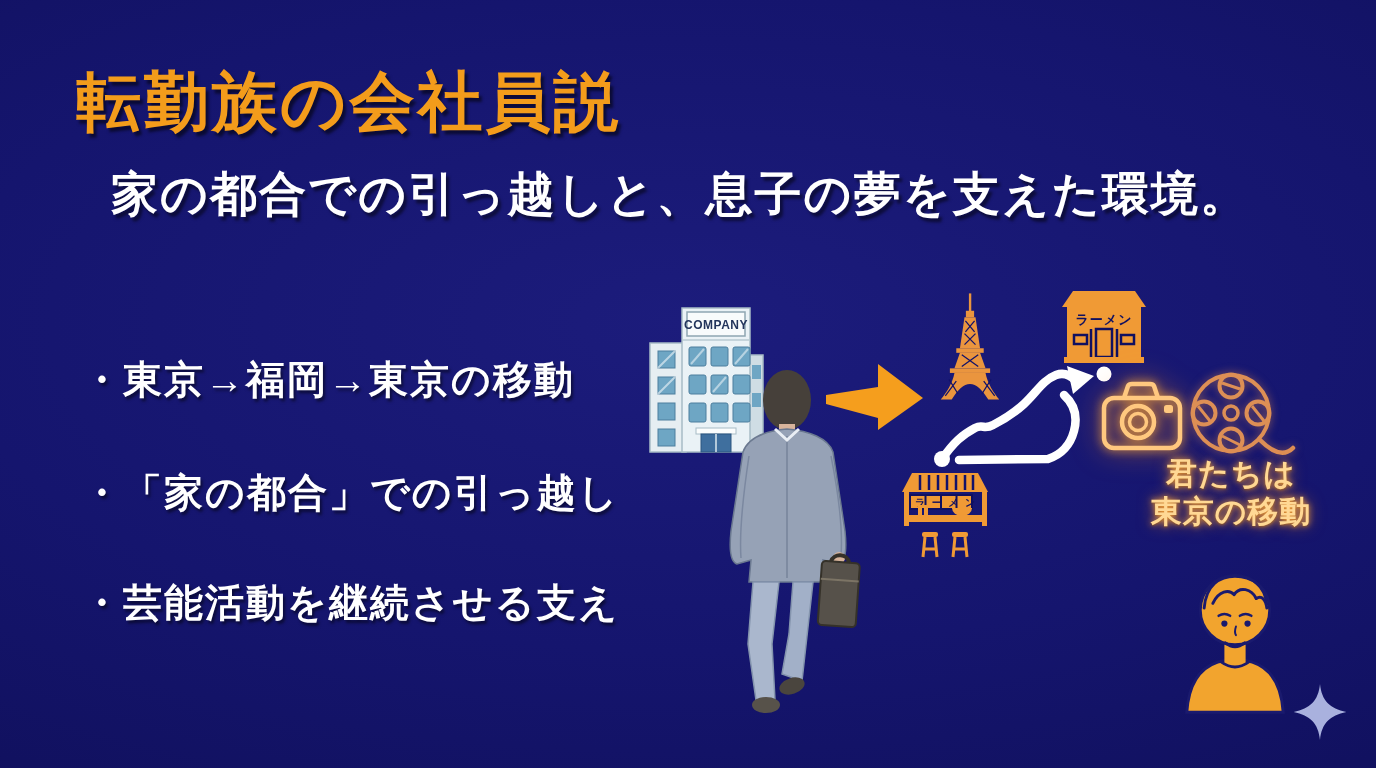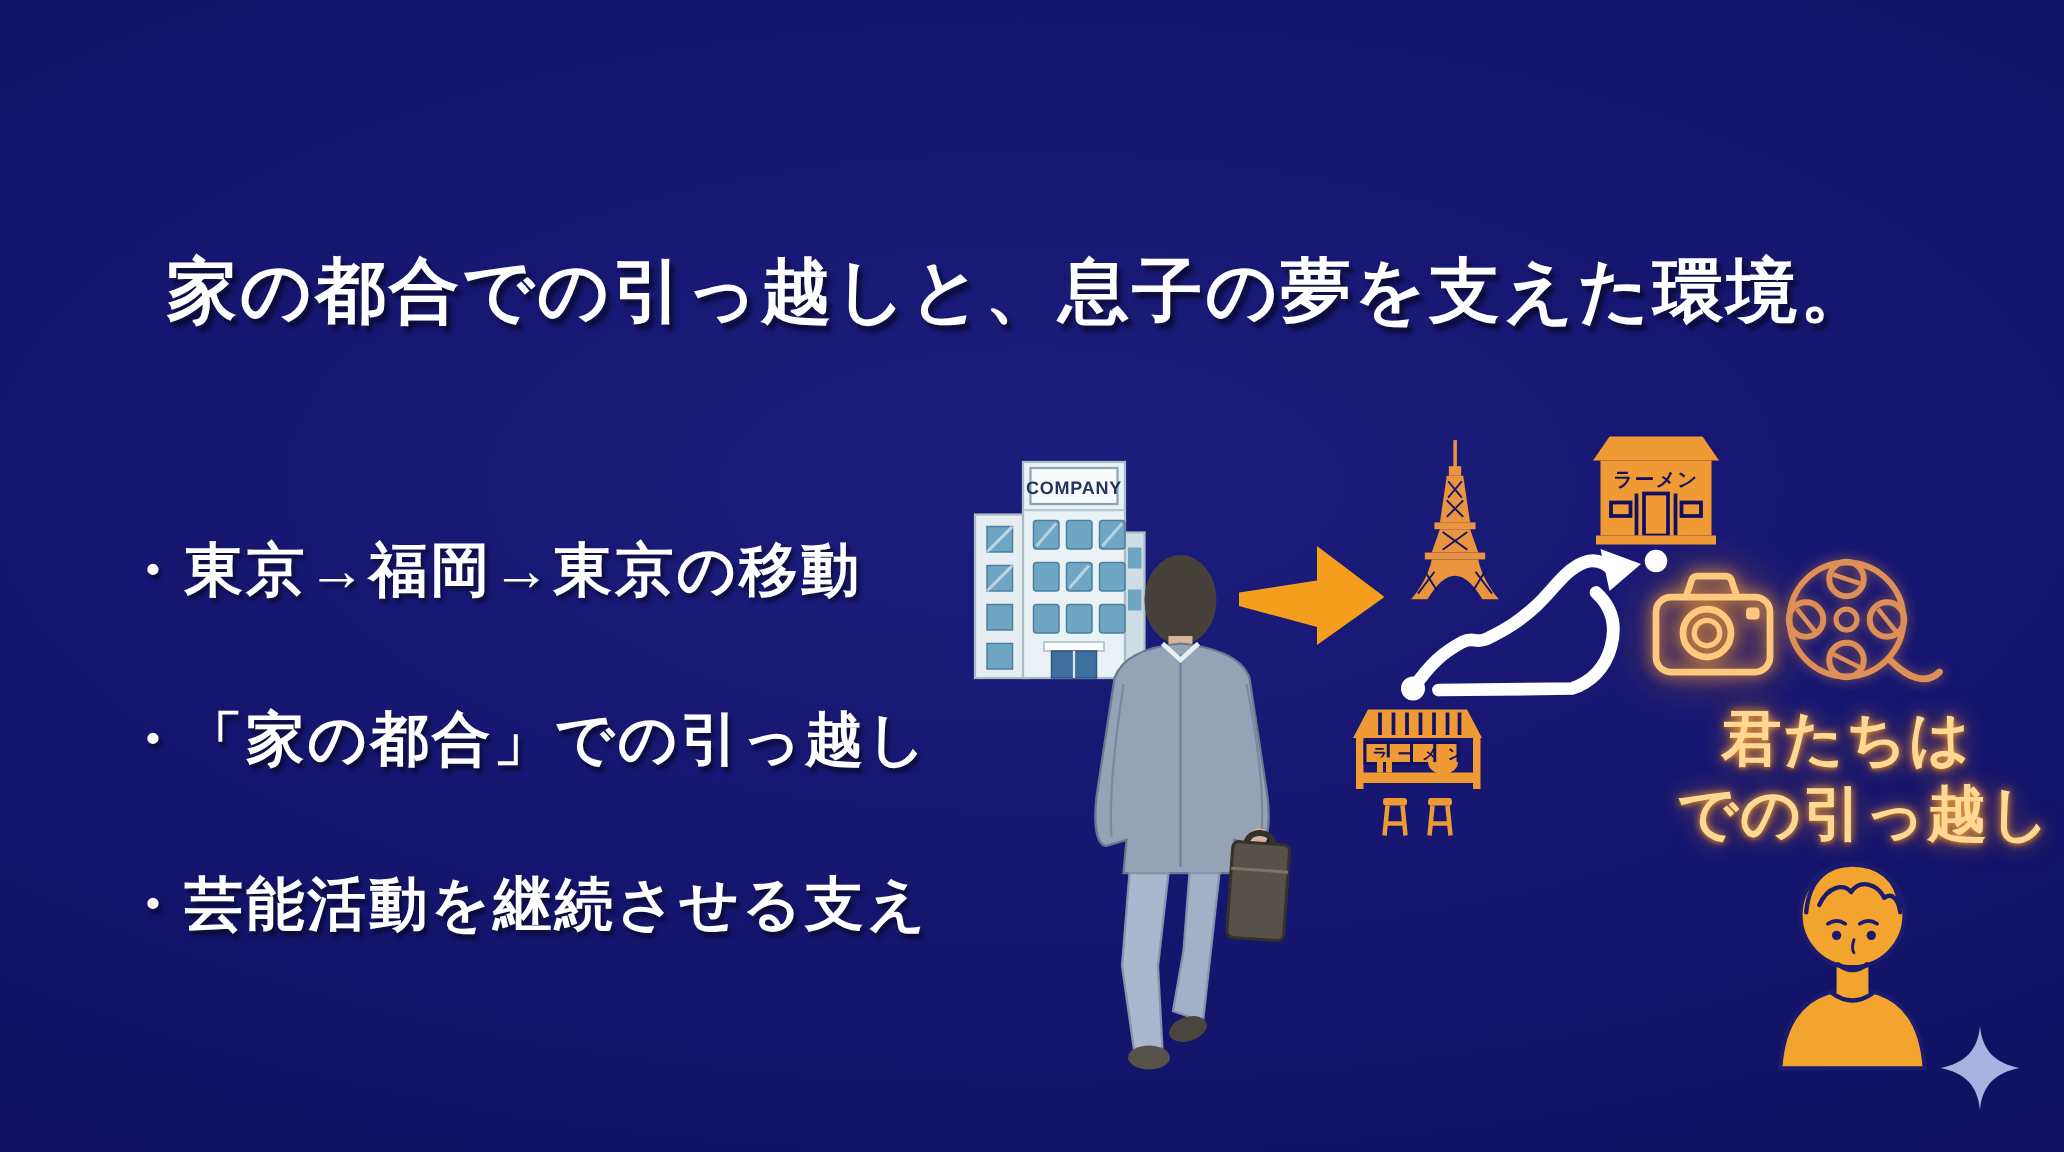--- a/index.html
+++ b/index.html
@@ -23,34 +23,35 @@
     font-size:47px;font-weight:800;letter-spacing:2px;color:#ffffff;
     text-shadow:3px 4px 3px rgba(0,0,0,.5);white-space:nowrap;margin-left:35px;
   }
   .bullet{
     left:82px;
     font-size:39px;font-weight:700;letter-spacing:2px;color:#ffffff;
     text-shadow:2px 3px 3px rgba(0,0,0,.5);white-space:nowrap;
   }
   .b1{top:353px}.b2{top:466px}.b3{top:576px}
   .caption{
-    left:1118px;top:469px;width:226px;text-align:center;
-    font-size:40px;font-weight:800;line-height:1.24;color:#ffd894;letter-spacing:1px;
+    left:1118px;top:455px;width:226px;text-align:center;
+    font-size:31px;font-weight:800;line-height:1.24;color:#ffd894;letter-spacing:1px;
     text-shadow:0 0 6px rgba(255,170,60,.95),0 0 16px rgba(255,140,20,.6),0 1px 2px rgba(110,55,0,.6);
     white-space:nowrap;
   }
   .glow-cam{filter:drop-shadow(0 0 5px rgba(255,170,50,.9)) drop-shadow(0 0 13px rgba(255,140,20,.55));}
   .glow-reel{filter:drop-shadow(0 0 4px rgba(230,140,70,.55));}
   svg{display:block;overflow:visible;}
 </style>
 </head>
 <body>
 
 <div class="canvas">
 
+  <div class="abs title">転勤族の会社員説</div>
   <div class="abs subtitle">家の都合での引っ越しと、息子の夢を支えた環境。</div>
 
   <div class="abs bullet b1"><span>・</span><span>東京→福岡→東京の移動</span></div>
   <div class="abs bullet b2"><span>・</span><span>「家の都合」での引っ越し</span></div>
   <div class="abs bullet b3"><span>・</span><span>芸能活動を継続させる支え</span></div>
 
   <svg class="abs" style="left:648px;top:307px" width="118" height="150" viewBox="0 0 118 150">
     <rect x="99" y="48" width="16" height="97" fill="#cfdde4" stroke="#a8bcc6" stroke-width="1.5"></rect>
     <rect x="104" y="58" width="9" height="14" fill="#6ea6c4"></rect>
     <rect x="104" y="86" width="9" height="14" fill="#6ea6c4"></rect>
@@ -209,21 +210,21 @@
       <path d="M34 13 L52 19" stroke-width="3"></path>
       <path d="M10 36 L22 51" stroke-width="3"></path>
       <path d="M64 36 L76 51" stroke-width="3"></path>
       <path d="M34 66 L52 75" stroke-width="3"></path>
       <path d="M72 70 C84 82 96 87 105 78" stroke-width="4.5" stroke-linecap="round"></path>
     </g>
   </svg>
 
   <div class="abs caption">
     <span>君たちは</span><br>
-    <span>での引っ越し</span>
+    <span>東京の移動</span>
   </div>
 
   <svg class="abs" style="left:1181px;top:564px" width="108" height="150" viewBox="0 0 112 152">
     <path d="M6 152 C8 122 20 106 38 100 C44 98 50 97 56 97 C62 97 68 98 74 100 C92 106 104 122 106 152 Z" fill="#f2a42e" stroke="#1a1a6e" stroke-width="3"></path>
     <rect x="45" y="78" width="22" height="22" fill="#f2a42e"></rect>
     <circle cx="56" cy="46" r="36" fill="#f2a42e" stroke="#1a1a6e" stroke-width="3"></circle>
     <g stroke="#1a1a6e" stroke-width="3" fill="none" stroke-linecap="round">
       <path d="M24 44 C26 20 40 11 56 11 C74 11 87 21 89 40"></path>
       <path d="M33 39 C39 26 50 24 55 30"></path>
       <path d="M55 30 C61 21 73 24 78 34"></path>

